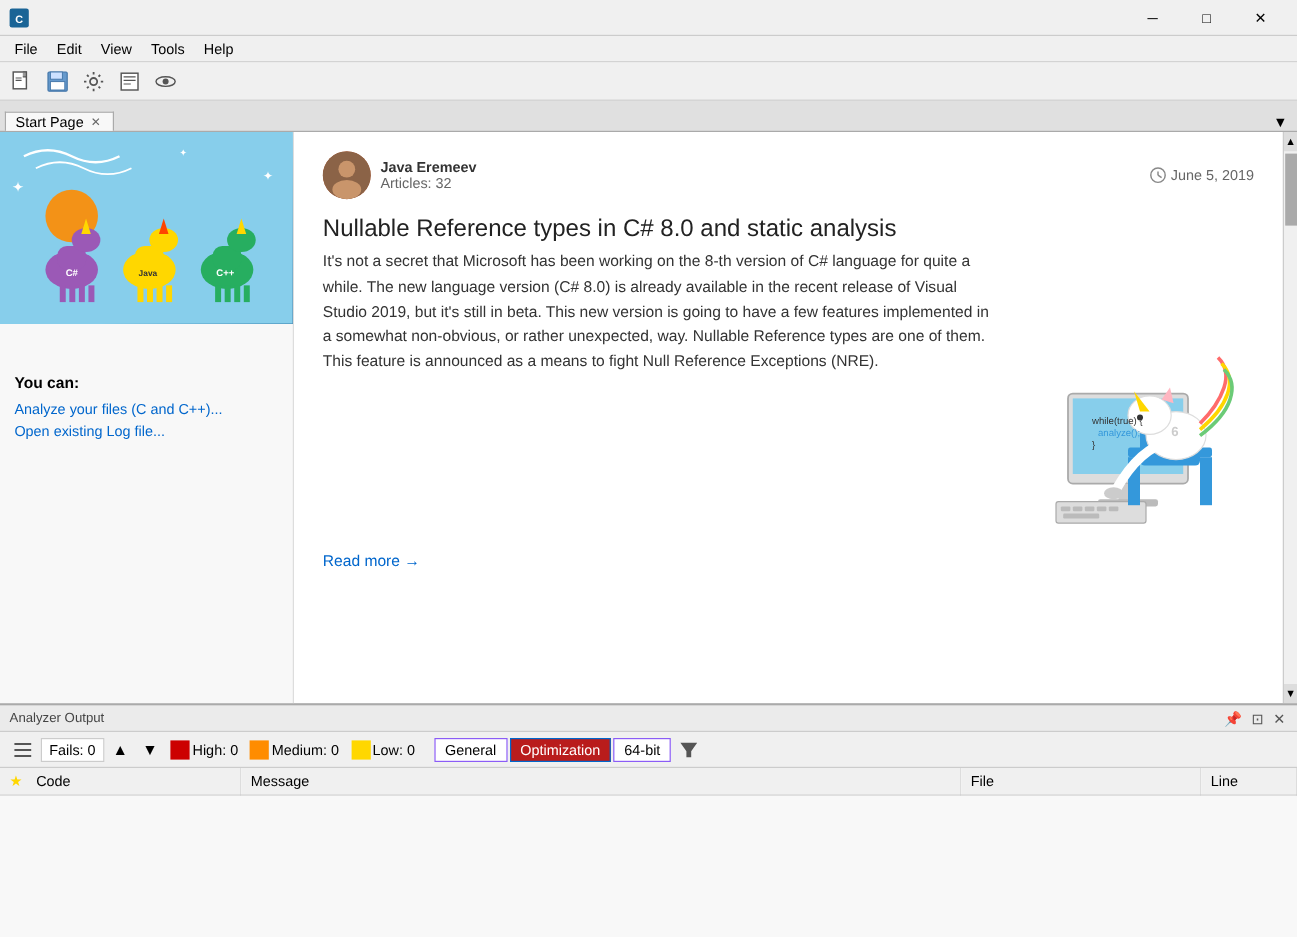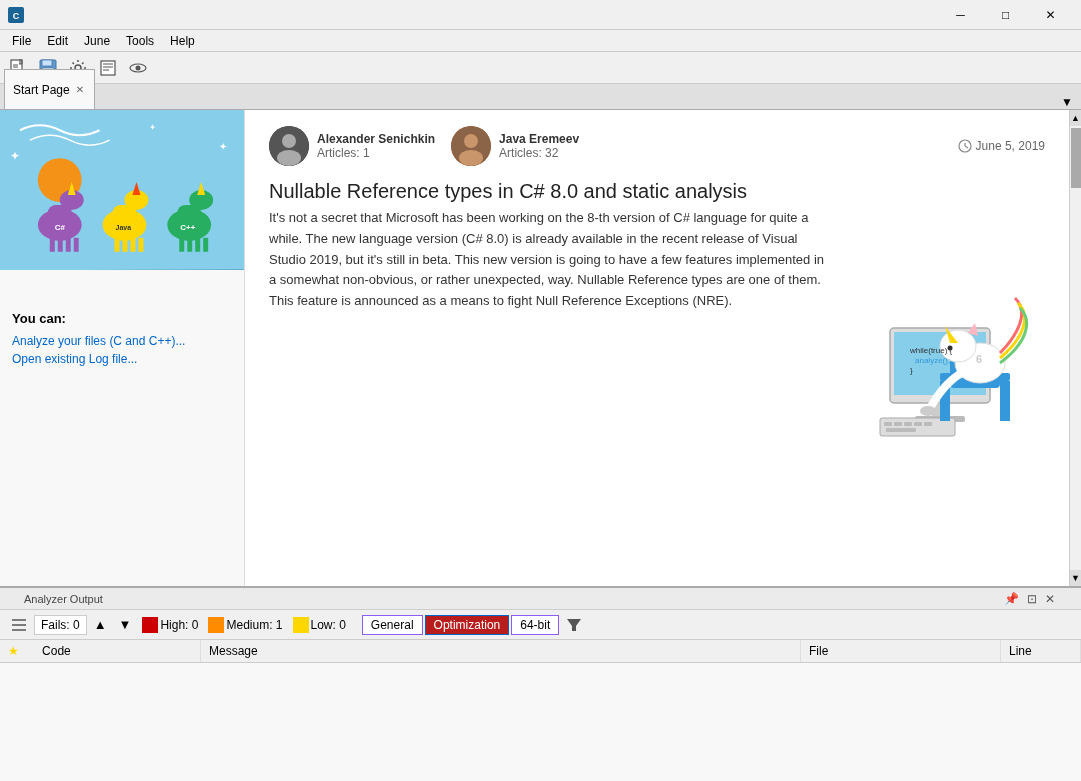--- a/index.html
+++ b/index.html
@@ -82,21 +82,21 @@
       justify-content: space-between;
     }
     .tab {
       display: flex; align-items: center; gap: 4px;
       background: #f8f8f8;
       border: 1px solid #aaa;
       border-bottom: none;
       padding: 2px 8px;
       font-size: 12px;
       cursor: pointer;
-      height: 40px;
+      height: 16px;
     }
     .tab-close {
       font-size: 10px; color: #666; cursor: pointer;
       padding: 0 2px;
     }
     .tabbar-scroll { display: flex; align-items: center; font-size: 12px; padding-right: 4px; cursor: pointer; }
 
     
     .main-content {
       display: flex;
@@ -214,21 +214,21 @@
     .analyzer-output {
       background: #f8f8f8;
       border-top: 2px solid #aaa;
       height: 195px;
     }
     .analyzer-header {
       background: #ebebeb;
       height: 22px;
       display: flex;
       align-items: center;
-      padding: 0 24px;
+      padding: 0 8px;
       border-bottom: 1px solid #ccc;
       font-size: 11px;
       color: #444;
       justify-content: space-between;
     }
     .analyzer-header-right {
       display: flex; gap: 4px;
     }
     .analyzer-header-btn {
       font-size: 12px; cursor: pointer; color: #555;
@@ -348,21 +348,21 @@
   <div class="titlebar-controls">
     <button class="titlebar-btn">─</button>
     <button class="titlebar-btn">□</button>
     <button class="titlebar-btn close">✕</button>
   </div>
 </div>
 
 <div class="menubar">
   <span class="menubar-item">File</span>
   <span class="menubar-item">Edit</span>
-  <span class="menubar-item">June</span>
+  <span class="menubar-item">View</span>
   <span class="menubar-item">Tools</span>
   <span class="menubar-item">Help</span>
 </div>
 
 <div class="toolbar">
   <button class="toolbar-btn">
     <svg width="18" height="18" viewBox="0 0 18 18">
       <rect x="2" y="1" width="11" height="14" fill="white" stroke="#555" stroke-width="1.2"></rect>
       <polyline points="10,1 13,1 13,5 10,5" fill="#999" stroke="#555" stroke-width="1"></polyline>
       <line x1="4" y1="6" x2="9" y2="6" stroke="#555" stroke-width="1"></line>
@@ -466,33 +466,20 @@
       <a class="sidebar-link">Analyze your files (C and C++)...</a>
       <a class="sidebar-link">Open existing Log file...</a>
     </div>
   </div>
 
   <div style="flex:1; display:flex; overflow:hidden;">
     <div class="article-area">
 
       <div class="article-meta">
         <div class="author-info">
-          <div class="author-avatar dark">
-            <svg width="40" height="40" viewBox="0 0 40 40">
-              <circle cx="20" cy="20" r="20" fill="#555"></circle>
-              <circle cx="20" cy="15" r="7" fill="#aaa"></circle>
-              <ellipse cx="20" cy="32" rx="12" ry="8" fill="#aaa"></ellipse>
-            </svg>
-          </div>
-          <div class="author-details">
-            <div class="author-name">Alexander Senichkin</div>
-            <div class="author-articles">Articles: 1</div>
-          </div>
-        </div>
-        <div class="author-info">
           <div class="author-avatar light">
             <svg width="40" height="40" viewBox="0 0 40 40">
               <circle cx="20" cy="20" r="20" fill="#8B6347"></circle>
               <circle cx="20" cy="15" r="7" fill="#c9956b"></circle>
               <ellipse cx="20" cy="32" rx="12" ry="8" fill="#c9956b"></ellipse>
             </svg>
           </div>
           <div class="author-details">
             <div class="author-name">Java Eremeev</div>
             <div class="author-articles">Articles: 32</div>
@@ -554,20 +541,21 @@
 
             <text x="126" y="155" font-size="11" fill="#ccc" font-weight="bold">6</text>
 
             <text x="60" y="145" font-size="8" fill="#333">while(true) {</text>
             <text x="65" y="155" font-size="8" fill="#3498DB">  analyze();</text>
             <text x="60" y="165" font-size="8" fill="#333">}</text>
           </svg>
         </div>
       </div>
 
+      <a class="article-link">Read more →</a>
     </div>
 
     <div class="right-scrollbar">
       <div class="scroll-arrow">▲</div>
       <div class="scroll-thumb"></div>
       <div style="flex:1;"></div>
       <div class="scroll-arrow">▼</div>
     </div>
   </div>
 </div>
@@ -600,21 +588,21 @@
     <button class="analyzer-btn">▲</button>
     <button class="analyzer-btn">▼</button>
 
     <div class="severity-group">
       <span class="red-bar"></span>
       <span>High: 0</span>
     </div>
 
     <div class="severity-group">
       <span class="orange-bar"></span>
-      <span>Medium: 1</span>
+      <span>Medium: 0</span>
     </div>
 
     <div class="severity-group">
       <span class="yellow-bar"></span>
       <span>Low: 0</span>
     </div>
 
     <div style="width:8px;"></div>
 
     <button class="tab-btn">General</button>
@@ -627,21 +615,21 @@
       </svg>
     </button>
   </div>
 
   <div class="table-container">
     <table class="analyzer-table">
       <thead>
         <tr>
           <th>
             <span style="color:#FFD700;">★</span>
-            <span style="margin-left:20px;">Code</span>
+            <span style="margin-left:8px;">Code</span>
           </th>
           <th style="width:600px;">Message</th>
           <th style="width:200px;">File</th>
           <th style="width:80px;margin-left:43px;">Line</th>
         </tr>
       </thead>
       <tbody>
         
       </tbody>
     </table>

